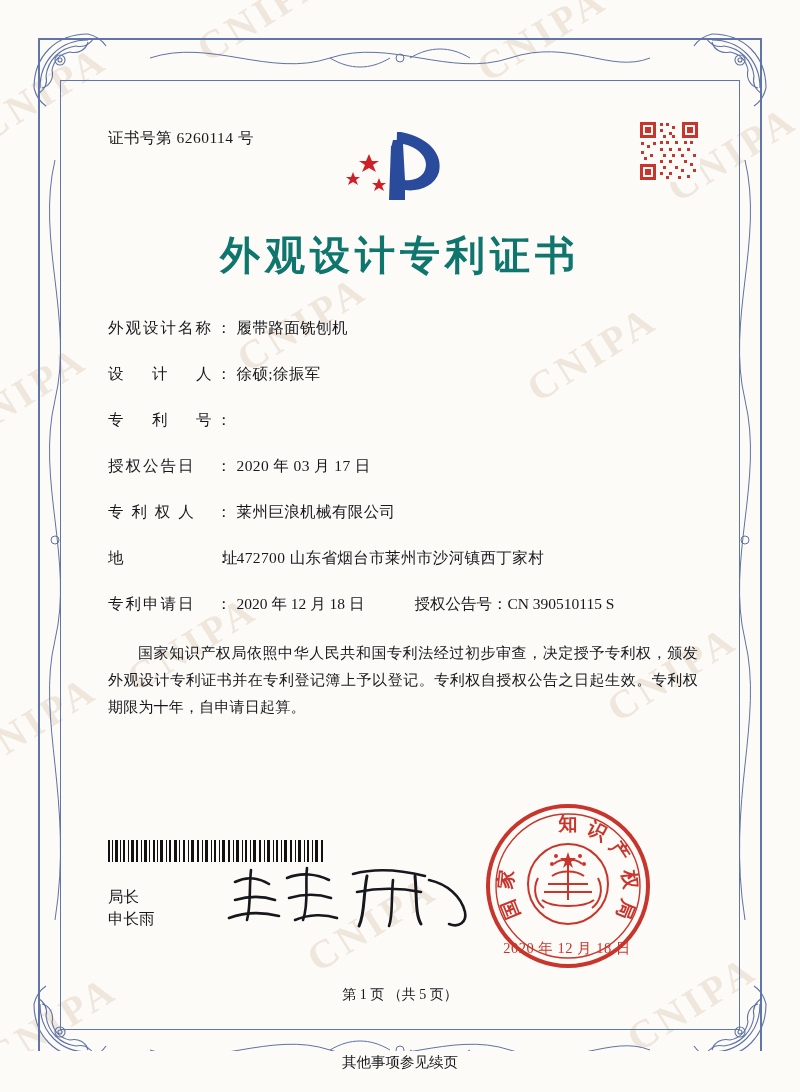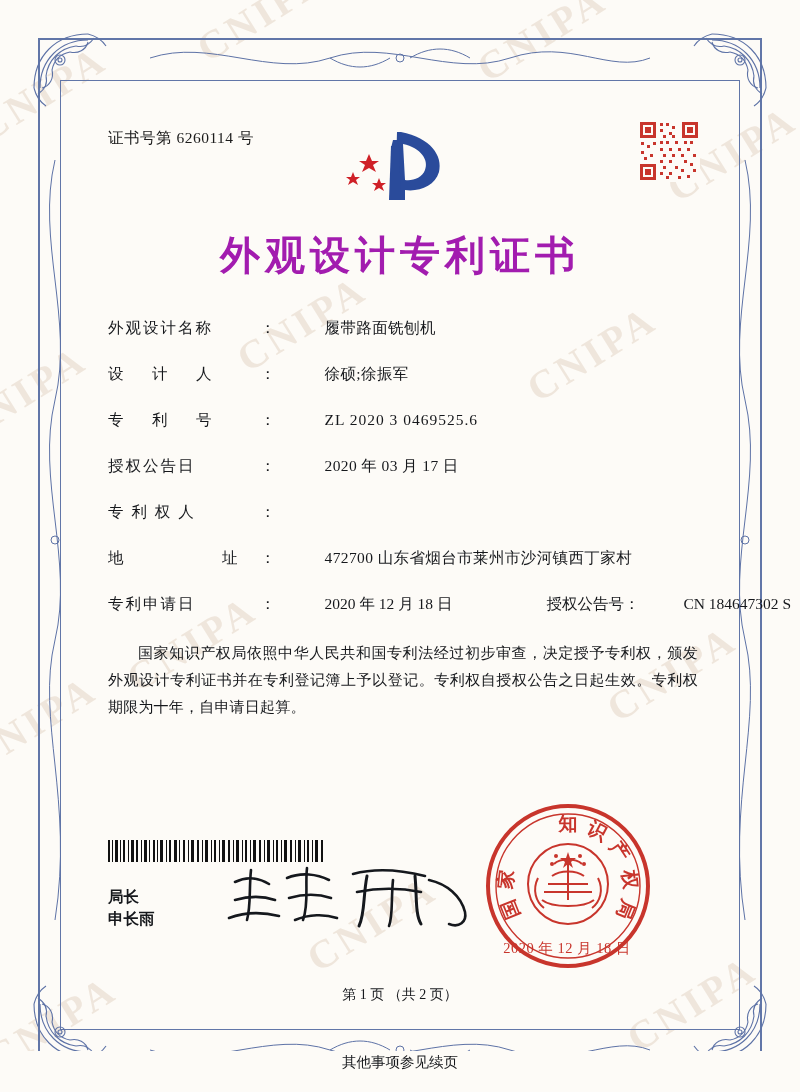--- a/index.html
+++ b/index.html
@@ -110,38 +110,37 @@
   .title {
     position: absolute;
     top: 148px;
     left: 0;
     right: 0;
     text-align: center;
     font-family: "Liberation Serif", serif;
     font-weight: bold;
     font-size: 40px;
     letter-spacing: 5px;
-    color: #a21caf;
+    color: #0f766e;
   }
 
   .fields {
     position: absolute;
     left: 48px;
     right: 40px;
     top: 238px;
     font-family: "Liberation Serif", serif;
     font-size: 15.5px;
     color: #16181c;
   }
   .field-row {
     display: flex;
     align-items: baseline;
     margin-bottom: 25px;
     white-space: nowrap;
-    gap: 44px;
   }
   .field-label {
     width: 108px;
     flex: 0 0 108px;
     letter-spacing: 0px;
   }
   .field-label.sp1 { letter-spacing: 6.5px; }
   .field-label.sp2 { letter-spacing: 13px; }
   .field-label.sp3 { letter-spacing: 2px; }
   .field-colon {
@@ -184,21 +183,21 @@
   }
 
   .sign-block {
     position: absolute;
     left: 48px;
     bottom: 100px;
     font-family: "Liberation Serif", serif;
     font-size: 15.5px;
     line-height: 22px;
     color: #16181c;
-    font-weight: bold;
+    font-weight: normal;
   }
 
   .signature {
     position: absolute;
     left: 165px;
     bottom: 98px;
     width: 250px;
     height: 70px;
   }
 
@@ -468,46 +467,46 @@
 
       <div class="field-row">
         <span class="field-label sp1">设　计　人</span>
         <span class="field-colon">：</span>
         <span class="field-value">徐硕;徐振军</span>
       </div>
 
       <div class="field-row">
         <span class="field-label sp1">专　利　号</span>
         <span class="field-colon">：</span>
-        <span class="field-value mono-space">ZL 2020 3 0469525.6</span>
       </div>
 
       <div class="field-row">
         <span class="field-label sp3">授权公告日</span>
         <span class="field-colon">：</span>
         <span class="field-value">2020 年 03 月 17 日</span>
       </div>
 
       <div class="field-row">
         <span class="field-label sp3">专 利 权 人</span>
         <span class="field-colon">：</span>
+        <span class="field-value">莱州巨浪机械有限公司</span>
       </div>
 
       <div class="field-row">
         <span class="field-label sp2">地　　　址</span>
         <span class="field-colon">：</span>
         <span class="field-value">472700 山东省烟台市莱州市沙河镇西丁家村</span>
       </div>
 
       <div class="field-row">
         <span class="field-label sp3">专利申请日</span>
         <span class="field-colon">：</span>
         <span>2020 年 12 月 18 日</span>
         <span class="second-label">授权公告号：</span>
-        <span>CN 184647302 S</span>
+        <span>CN 390510115 S</span>
       </div>
 
     </div>
 
     <div class="paras">
       <p>国家知识产权局依照中华人民共和国专利法经过初步审查，决定授予专利权，颁发外观设计专利证书并在专利登记簿上予以登记。专利权自授权公告之日起生效。专利权期限为十年，自申请日起算。</p>
     </div>
 
     <div class="barcode">
       <svg viewBox="0 0 216 22" width="216" height="22" preserveAspectRatio="none">
@@ -622,19 +621,19 @@
           <text x="86" y="30" text-anchor="middle" transform="rotate(56 86 86)">产</text>
           <text x="86" y="30" text-anchor="middle" transform="rotate(84 86 86)">权</text>
           <text x="86" y="30" text-anchor="middle" transform="rotate(112 86 86)">局</text>
           <text x="86" y="30" text-anchor="middle" transform="rotate(248 86 86)">国</text>
           <text x="86" y="30" text-anchor="middle" transform="rotate(276 86 86)">家</text>
         </g>
       </svg>
     </div>
     <div class="seal-date">2020 年 12 月 18 日</div>
 
-    <div class="page-no">第 1 页 （共 2 页）</div>
+    <div class="page-no">第 1 页 （共 5 页）</div>
 
   </div>
 
   <div class="footer-note">其他事项参见续页</div>
 
 </div>
 
 </body></html>

